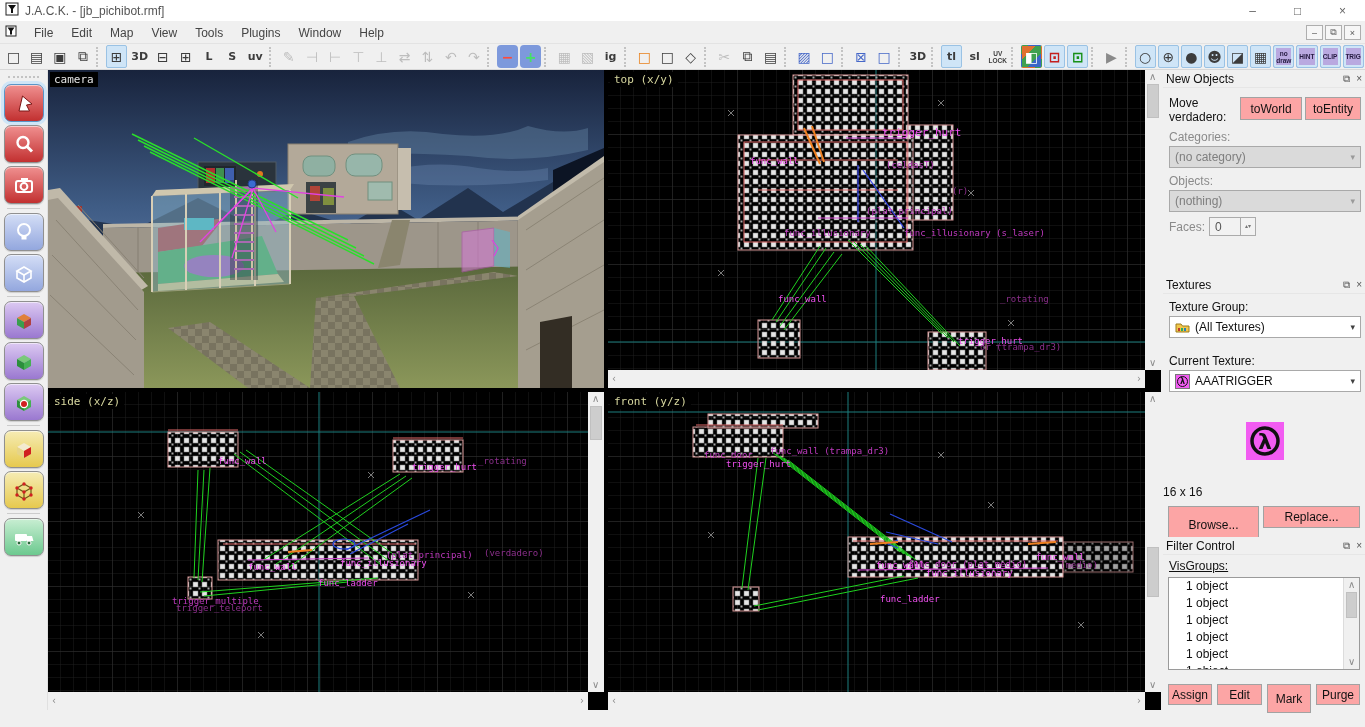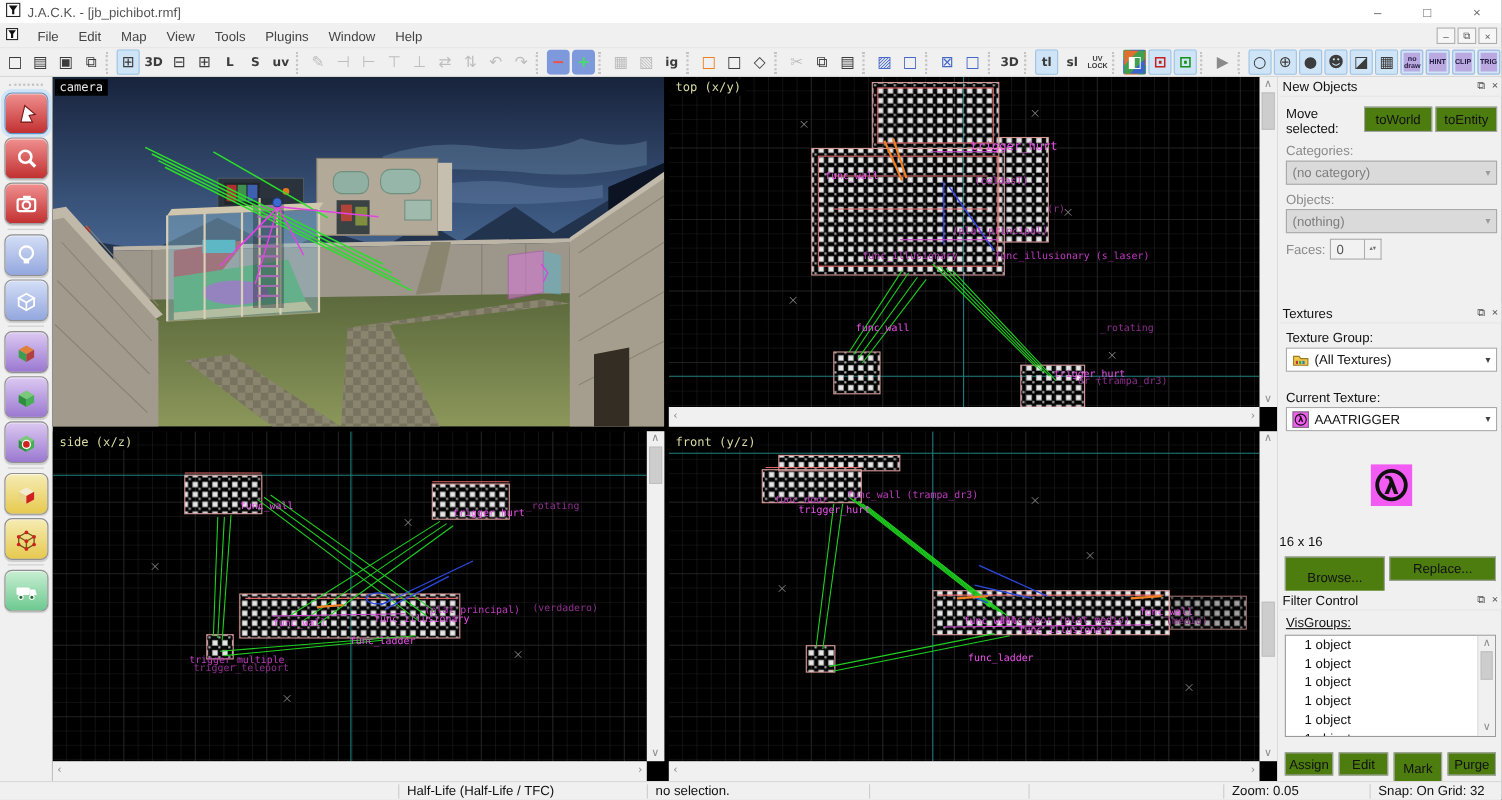--- a/index.html
+++ b/index.html
@@ -77,21 +77,21 @@
   .phead{display:flex;align-items:center;height:18px;font-size:12px;color:#111;
     padding:0 3px;border-bottom:1px solid #e6e6e6;background:#f0f0f0;}
   .phead .pbtns{margin-left:auto;display:flex;gap:6px;color:#555;font-size:10px;}
   .plabel{font-size:12px;color:#111;}
   .plabel.dim{color:#8a8a8a;}
   .combo{display:flex;align-items:center;height:22px;background:#fff;border:1px solid #a9a9a9;
     font-size:12px;color:#111;padding:0 5px;gap:5px;}
   .combo .dd{margin-left:auto;color:#404040;font-size:9px;}
   .combo.dis{background:#dadada;color:#7e7e7e;}
   .combo.dis .dd{color:#9a9a9a;}
-  .btn{display:flex;align-items:center;justify-content:center;background:#4d7c0f;
+  .btn{display:flex;align-items:center;justify-content:center;background:#fca5a5;
     border:1px solid #a2a2a2;font-size:12px;color:#111;}
   .swatchbox{width:15px;height:15px;background:#f25cf2;border:1px solid #777;display:flex;
     align-items:center;justify-content:center;}
   .swatchbox i{width:11px;height:11px;border:1.5px solid #111;border-radius:50%;color:#111;
     font:bold 8px/9px "DejaVu Sans",sans-serif;font-style:normal;text-align:center;}
   .lb{position:absolute;background:#fff;border:1px solid #9a9a9a;font-size:12px;color:#111;overflow:hidden;}
   .lb .row{height:17px;line-height:17px;padding-left:17px;}
   .lb .lbsb{position:absolute;right:0;top:0;width:16px;height:100%;background:#f0f0f0;border-left:1px solid #dcdcdc;}
   .spin{display:flex;align-items:center;}
   .spinfield{width:32px;height:19px;background:#f2f2f2;border:1px solid #ababab;font-size:12px;
@@ -695,21 +695,21 @@
   <div class="abs rightpanel">
 
     <div class="panel" style="top:0;">
       <div class="phead">
         <span>New Objects</span>
         <span class="pbtns">
           <span>⧉</span>
           <span>×</span>
         </span>
       </div>
-      <div class="abs plabel" style="left:6px;top:26px;width:62px;">Move selected:</div>
+      <div class="abs plabel" style="left:6px;top:26px;width:62px;">Move verdadero:</div>
       <div class="abs btn" style="left:77px;top:27px;width:62px;height:23px;">toWorld</div>
       <div class="abs btn" style="left:142px;top:27px;width:56px;height:23px;">toEntity</div>
       <div class="abs plabel dim" style="left:6px;top:60px;">Categories:</div>
       <div class="abs combo dis" style="left:6px;top:76px;width:192px;">
         <span>(no category)</span>
         <span class="dd">▾</span>
       </div>
       <div class="abs plabel dim" style="left:6px;top:104px;">Objects:</div>
       <div class="abs combo dis" style="left:6px;top:120px;width:192px;">
         <span>(nothing)</span>
@@ -783,26 +783,14 @@
           <div class="sb-th" style="left:2px;top:14px;width:11px;height:26px;"></div>
         </div>
       </div>
       <div class="abs btn" style="left:5px;top:147px;width:44px;height:21px;">Assign</div>
       <div class="abs btn" style="left:54px;top:147px;width:45px;height:21px;">Edit</div>
       <div class="abs btn" style="left:104px;top:147px;width:44px;height:29px;">Mark</div>
       <div class="abs btn" style="left:153px;top:147px;width:44px;height:21px;">Purge</div>
     </div>
   </div>
 
-  <div class="abs statusbar">
-    <span class="sseg" style="left:370px;">Half-Life (Half-Life / TFC)</span>
-    <span class="sseg" style="left:596px;">no selection.</span>
-    <span class="sseg" style="left:1120px;">Zoom: 0.05</span>
-    <span class="sseg" style="left:1253px;">Snap: On Grid: 32</span>
-    <i class="sdiv" style="left:362px;"></i>
-      <i class="sdiv" style="left:588px;"></i>
-    <i class="sdiv" style="left:790px;"></i>
-      <i class="sdiv" style="left:935px;"></i>
-    <i class="sdiv" style="left:1112px;"></i>
-      <i class="sdiv" style="left:1245px;"></i>
-  </div>
 
 </div>
 
 </body></html>

